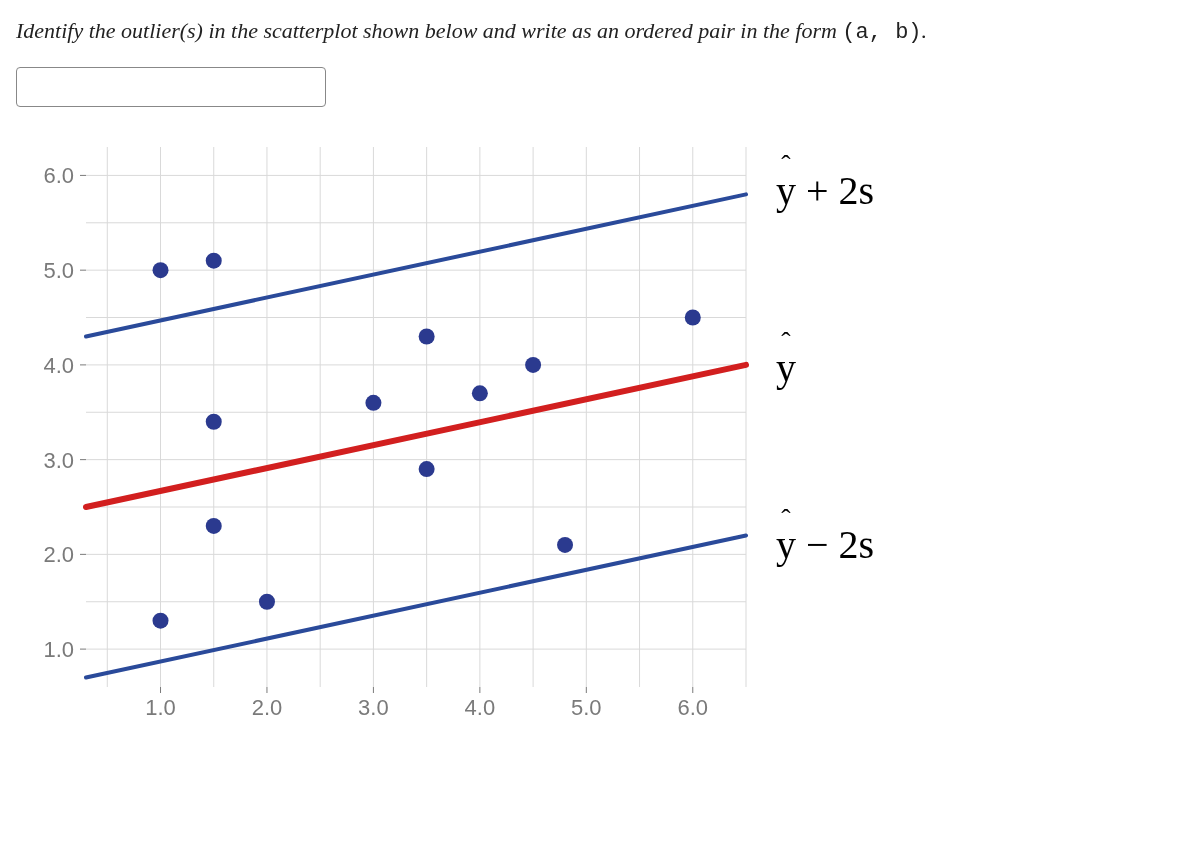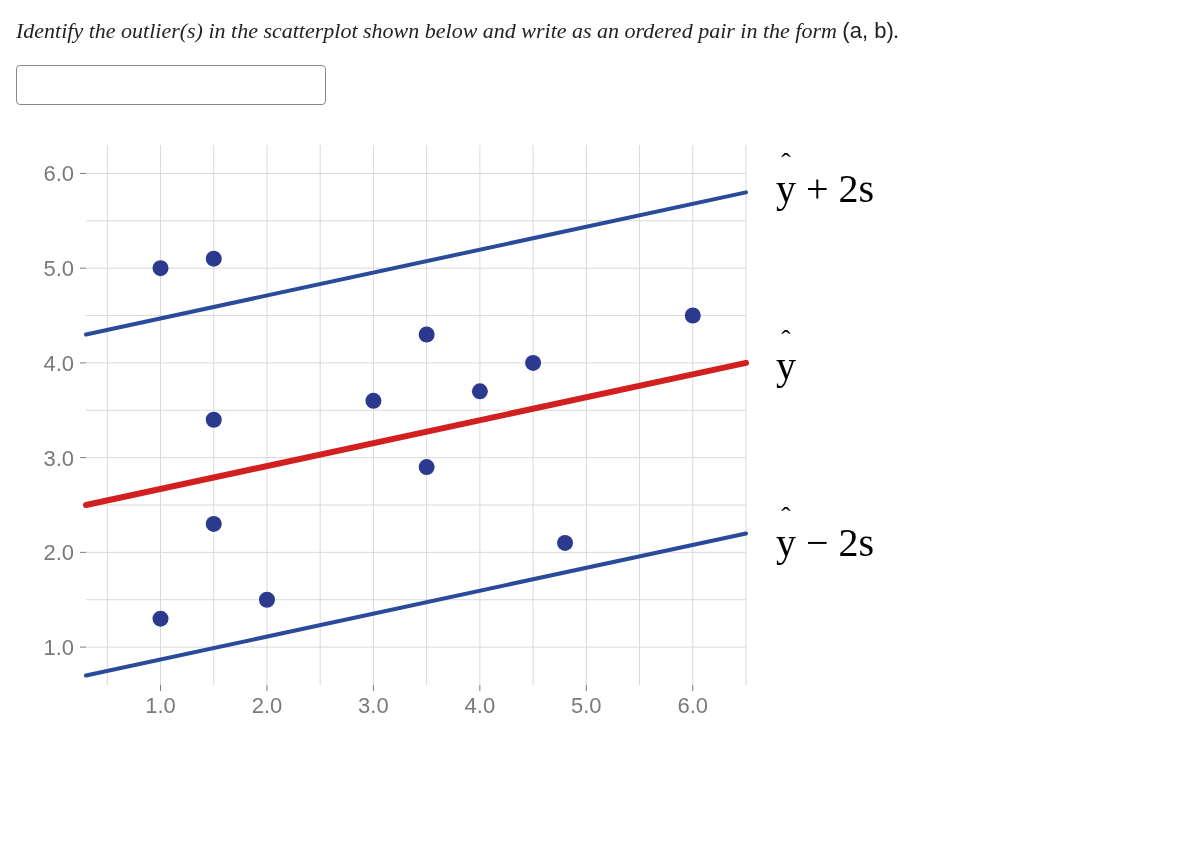--- a/index.html
+++ b/index.html
@@ -12,21 +12,21 @@
     box-sizing: border-box;
   }
   .question {
     font-style: italic;
     font-size: 22px;
     color: #222;
     margin-bottom: 18px;
     line-height: 1.4;
   }
   .question .math {
-    font-family: Liberation Sans, sans-serif;
+    font-family: Liberation Mono, monospace;
     font-style: normal;
   }
   .answer-box {
     width: 310px;
     height: 40px;
     border: 1px solid #888;
     border-radius: 4px;
     font-size: 18px;
     padding: 4px 8px;
     box-sizing: border-box;

